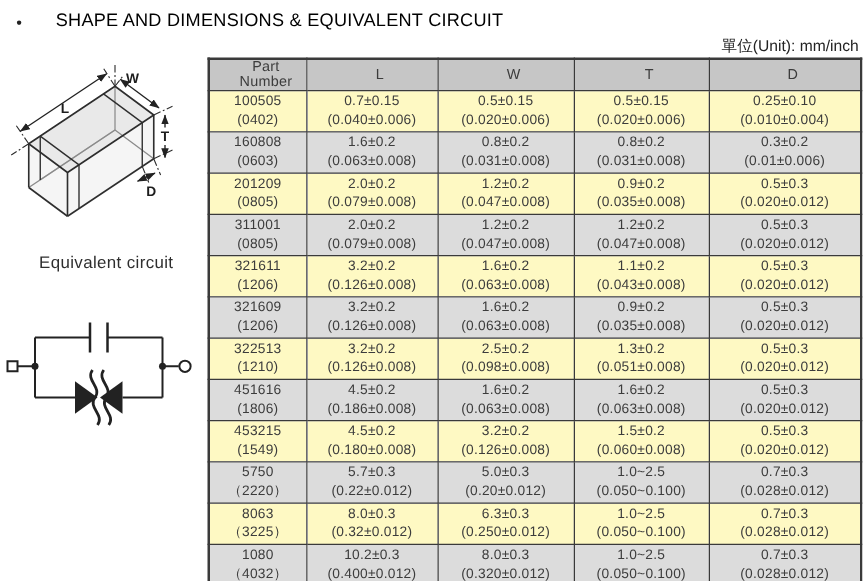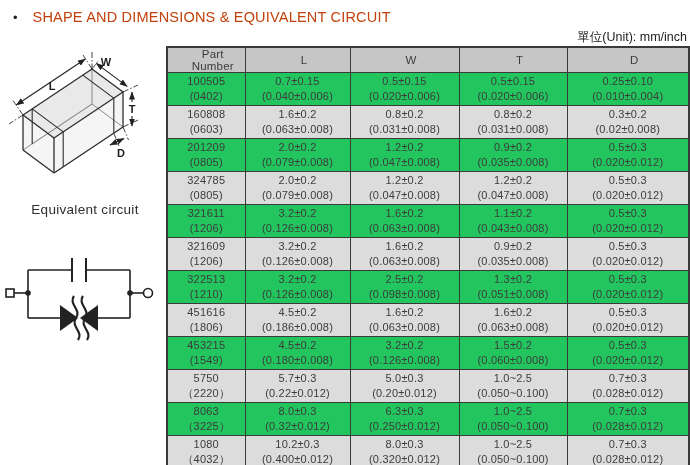--- a/index.html
+++ b/index.html
@@ -4,42 +4,42 @@
 <style>
   html,body{margin:0;padding:0;}
   body{
     width:690px;height:465px;background:#ffffff;position:relative;
     font-family:"Liberation Sans","DejaVu Sans",sans-serif;
     color:var(--text,#333);overflow:hidden;
   }
   .title-row{position:absolute;top:9px;left:13px;display:flex;align-items:center;white-space:nowrap;}
   .title-bullet{font-size:13px;color:#222;margin-right:9px;}
   .title-zh{font-weight:bold;font-size:15px;letter-spacing:1.5px;color:#222;}
-  .title-en{font-size:14.5px;letter-spacing:.2px;color:#c2410c;margin-left:6px;}
+  .title-en{font-size:14.5px;letter-spacing:.2px;color:#000000;margin-left:18px;}
   .unit-note{position:absolute;top:29px;right:3px;font-size:12.5px;color:#222;}
 
   .chip-svg{position:absolute;left:0px;top:52px;}
   .eq-label{position:absolute;left:5px;top:202px;width:160px;text-align:center;
             font-size:13.5px;color:#2e2e2e;letter-spacing:.3px;}
   .circuit-svg{position:absolute;left:0px;top:246px;}
 
   table.dim{
     position:absolute;left:166px;top:46px;border-collapse:collapse;table-layout:fixed;
     border:2px solid var(--border,#3a3a3a);
   }
   table.dim th,table.dim td{
     border:1px solid var(--border,#3a3a3a);text-align:center;vertical-align:middle;
     padding:0;color:#3c3c3c;overflow:hidden;
   }
   table.dim th{
     background:var(--header-bg,#c6c6c6);height:18px;font-size:11.5px;font-weight:normal;
     letter-spacing:.2px;
     padding-left:13px;
   }
-  table.dim td{height:32px;font-size:11px;background:#22c55e;}
+  table.dim td{height:32px;font-size:11px;background:#fef9c3;}
   table.dim tr.shaded td{background:var(--shaded-bg,#dcdcdc);}
   td .ln{line-height:15px;letter-spacing:.2px;}
 
   svg text{font-family:"Liberation Sans","DejaVu Sans",sans-serif;}
   .dimlab{font-size:11px;font-weight:bold;fill:#1d1d1d;}
 </style>
 </head>
 <body>
 
 <div>
@@ -201,21 +201,21 @@
           <td>
             <div class="ln">0.8±0.2</div>
             <div class="ln">(0.031±0.008)</div>
           </td>
           <td>
             <div class="ln">0.8±0.2</div>
             <div class="ln">(0.031±0.008)</div>
           </td>
           <td>
             <div class="ln">0.3±0.2</div>
-            <div class="ln">(0.02±0.008)</div>
+            <div class="ln">(0.01±0.006)</div>
           </td>
         </tr>
         <tr>
           <td>
             <div class="ln">201209</div>
             <div class="ln">(0805)</div>
           </td>
           <td>
             <div class="ln">2.0±0.2</div>
             <div class="ln">(0.079±0.008)</div>
@@ -228,21 +228,21 @@
             <div class="ln">0.9±0.2</div>
             <div class="ln">(0.035±0.008)</div>
           </td>
           <td>
             <div class="ln">0.5±0.3</div>
             <div class="ln">(0.020±0.012)</div>
           </td>
         </tr>
         <tr class="shaded">
           <td>
-            <div class="ln">324785</div>
+            <div class="ln">311001</div>
             <div class="ln">(0805)</div>
           </td>
           <td>
             <div class="ln">2.0±0.2</div>
             <div class="ln">(0.079±0.008)</div>
           </td>
           <td>
             <div class="ln">1.2±0.2</div>
             <div class="ln">(0.047±0.008)</div>
           </td>

